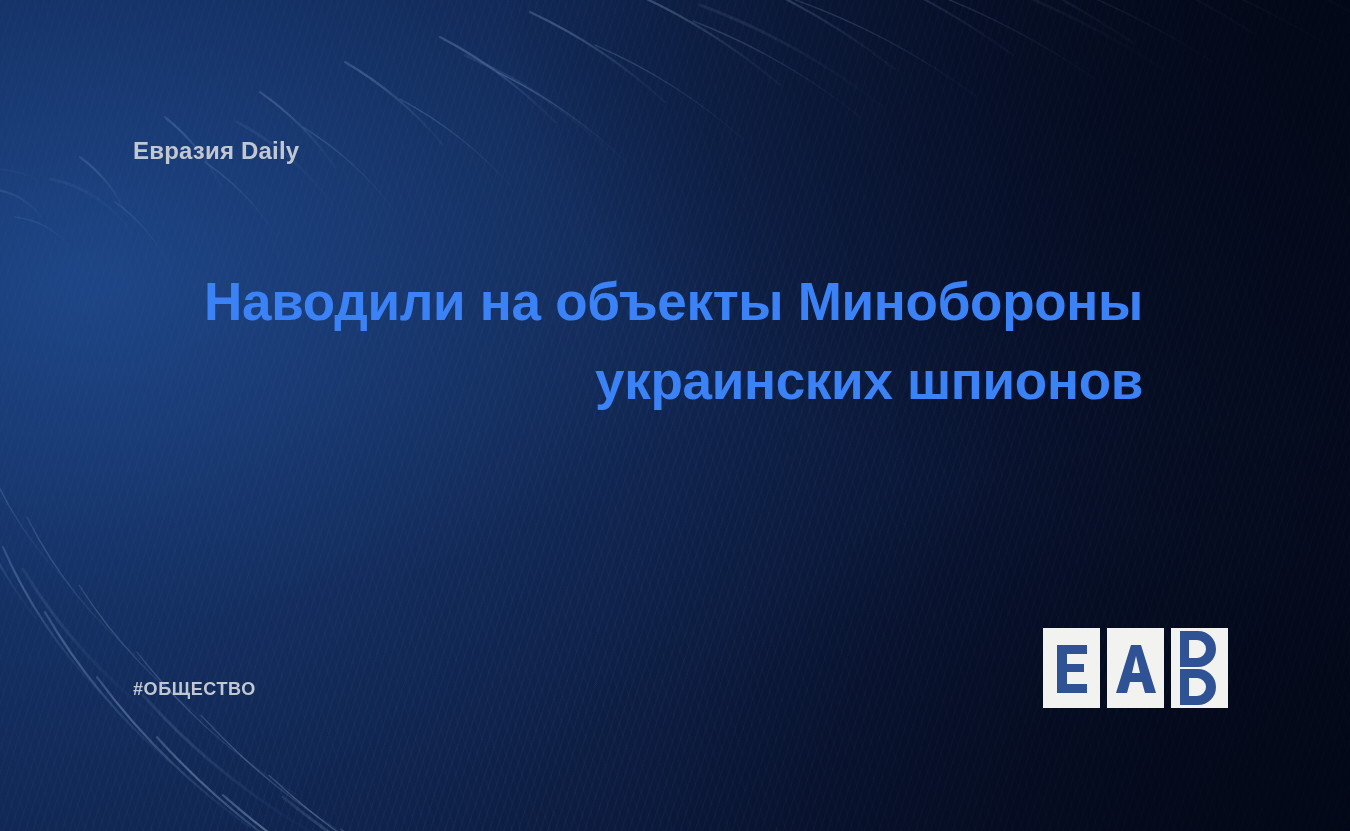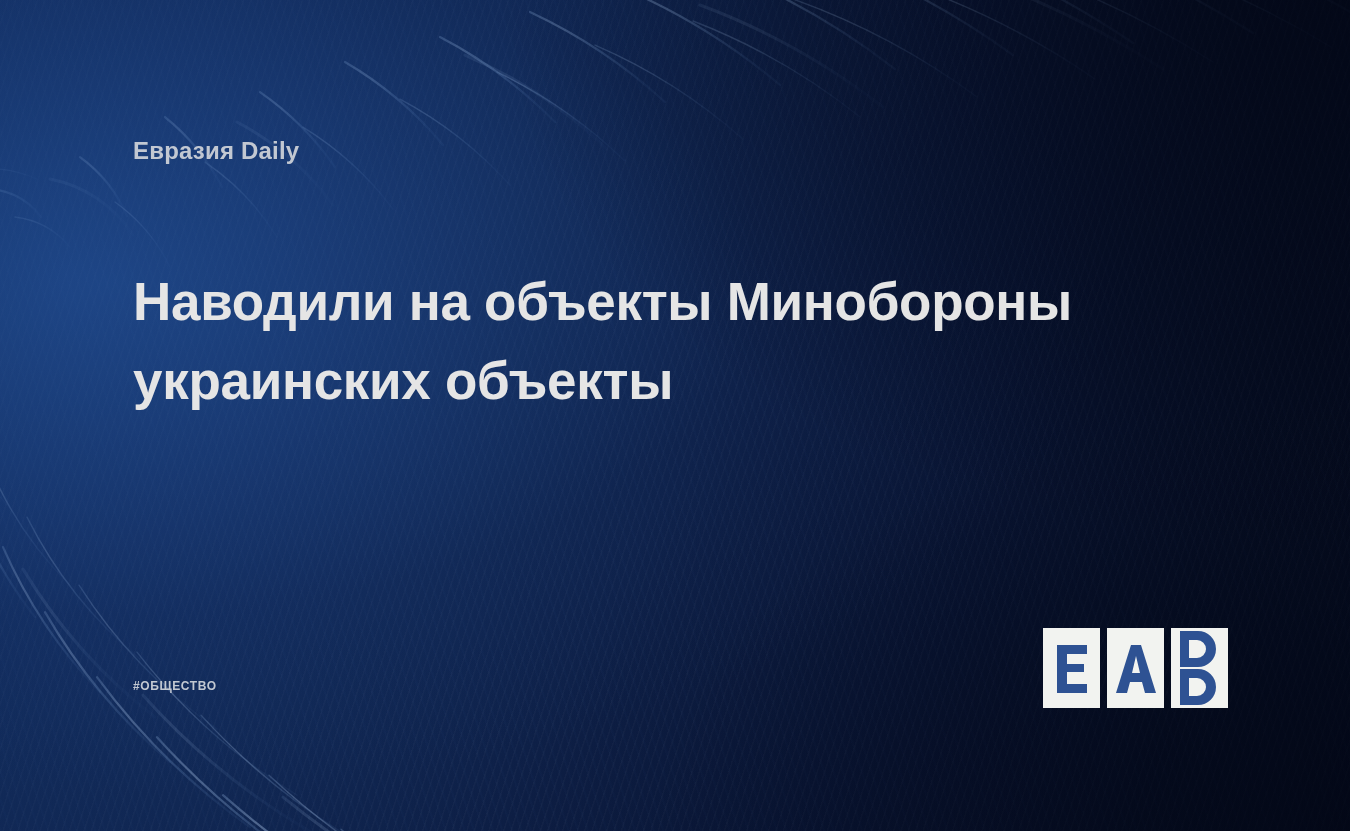--- a/index.html
+++ b/index.html
@@ -55,51 +55,52 @@
   .bg-darken-br {
     position: absolute;
     inset: 0;
     background: radial-gradient(ellipse 80% 80% at 100% 100%, rgba(2,6,20,0.55) 0%, rgba(0,0,0,0) 65%);
   }
 
   
   .content {
     position: absolute;
     inset: 0;
+    text-align: right;
   }
 
   .brand {
     position: absolute;
     left: 133px;
     top: 137px;
     font-size: 24px;
     font-weight: bold;
     letter-spacing: 0.2px;
     color: #c2c8d2;
     white-space: nowrap;
   }
 
   .headline {
     position: absolute;
     left: 133px;
     top: 262px;
     width: 1010px;
-    color: #e5e5e5;
+    color: #3b82f6;
     font-size: 53px;
     font-weight: bold;
     line-height: 79px;
     letter-spacing: -0.3px;
   }
   .headline .hl-line { display: block; white-space: nowrap; }
 
   .tag {
     position: absolute;
     left: 133px;
     top: 679px;
-    font-size: 12px;
+    font-size: 18px;
     font-weight: bold;
     letter-spacing: 0.6px;
     color: #c2c8d2;
   }
 
   
   .logo {
     position: absolute;
     left: 1043px;
     top: 628px;
@@ -217,21 +218,21 @@
   <div class="bg-vignette"></div>
   <div class="bg-darken-tr"></div>
   <div class="bg-darken-br"></div>
 
   <div class="content">
 
     <div class="brand">Евразия Daily</div>
 
     <div class="headline">
       <span class="hl-line">Наводили на объекты Минобороны</span>
-      <span class="hl-line">украинских объекты</span>
+      <span class="hl-line">украинских шпионов</span>
     </div>
 
     <div class="tag">#ОБЩЕСТВО</div>
 
     <div class="logo">
 
       <div class="logo-tile">
         <span>
           <svg width="36" height="50" viewBox="0 0 36 50" aria-hidden="true">
             <path d="M3 2 H33 V11 H13 V21 H30 V29 H13 V41 H33 V50 H3 Z" fill="#2e5293"></path>

